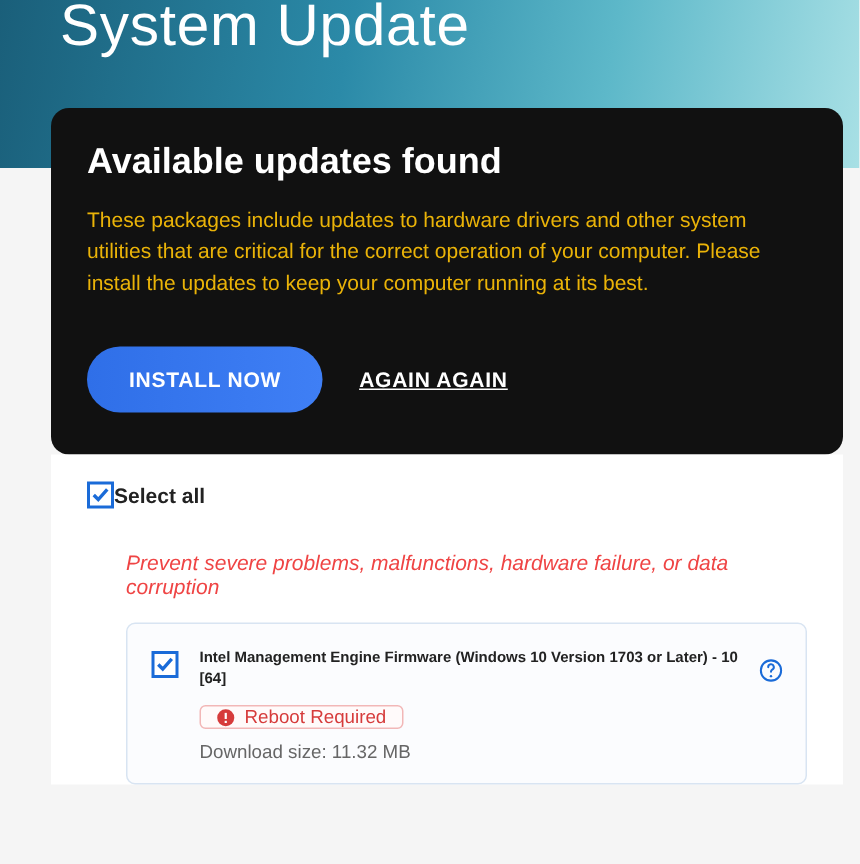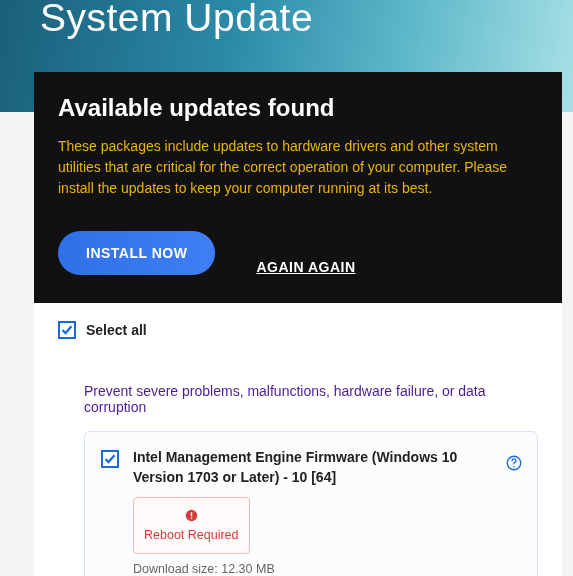--- a/index.html
+++ b/index.html
@@ -25,36 +25,36 @@
     padding-top: 0;
     position: relative;
     top: -2px;
   }
   .card {
     background: #111111;
     color: #ffffff;
     margin: 0 11px 0 34px;
     position: relative;
     top: -40px;
-    border-radius: 0;
+    border-radius: 12px;
     padding: 22px 24px 28px 24px;
   }
   .card-title {
     font-size: 24px;
     font-weight: 600;
     margin-bottom: 14px;
   }
   .card-desc {
     font-size: 14px;
     line-height: 1.5;
     color: #eab308;
     margin-bottom: 32px;
     max-width: 470px;
   }
-  .btn-row { display: flex; align-items: flex-end; gap: 41px; }
+  .btn-row { display: flex; align-items: center; gap: 24px; }
   .install-btn {
     background: linear-gradient(90deg, #2f6fe8 0%, #3f7ff5 100%);
     color: #ffffff;
     border: none;
     border-radius: 26px;
     padding: 14px 28px;
     font-size: 14px;
     font-weight: 700;
     letter-spacing: 0.5px;
     cursor: pointer;
@@ -70,22 +70,21 @@
   .content {
     background: #ffffff;
     margin: 0 11px 0 34px;
     position: relative;
     top: -40px;
     padding: 18px 24px 0 24px;
   }
   .select-all-row {
     display: flex;
     align-items: center;
-    gap: 10px;
-    margin-bottom: 44px;
+    margin-bottom: 28px;
   }
   .checkbox {
     width: 18px;
     height: 18px;
     border: 2px solid #1a6bd8;
     display: flex;
     align-items: center;
     justify-content: center;
     cursor: pointer;
     background: #fff;
@@ -96,56 +95,56 @@
   .section-header {
     display: flex;
     align-items: center;
     gap: 8px;
     margin-bottom: 6px;
   }
   .section-icon svg { width: 18px; height: 18px; display: block; }
   .section-title { font-size: 18px; font-weight: 400; color: #1a6bd8; }
   .section-desc {
     font-size: 14px;
-    color: #4c1d95;
+    color: #ef4444;
     margin-left: 26px;
     margin-bottom: 16px;
+    font-style: italic;
   }
   .update-item {
     margin-left: 26px;
     border: 1px solid #d8e4f2;
     border-radius: 6px;
     padding: 16px 16px 14px 16px;
     display: flex;
     gap: 14px;
     position: relative;
     background: #fbfcfe;
   }
   .update-item .checkbox { flex-shrink: 0; margin-top: 2px; }
   .update-body { flex: 1; }
   .update-title {
-    font-size: 14px;
+    font-size: 10px;
     font-weight: 700;
     color: #222;
     line-height: 1.4;
     margin-bottom: 10px;
     padding-right: 28px;
   }
   .reboot-pill {
     display: inline-flex;
-    align-items: center;
+    align-items: flex-end;
     gap: 6px;
     border: 1px solid #f2b7b7;
     border-radius: 4px;
-    padding: 11px 10px;
+    padding: 0 10px;
     font-size: 12.5px;
     color: #d63b3b;
     background: #fffafa;
     margin-bottom: 8px;
-    flex-direction: column;
   }
   .reboot-pill svg { width: 13px; height: 13px; display: block; }
   .download-size { font-size: 12.5px; color: #666; }
   .help-icon {
     position: absolute;
     right: 14px;
     top: 22px;
     cursor: pointer;
   }
   .help-icon svg { width: 18px; height: 18px; display: block; }
@@ -188,21 +187,21 @@
     <div class="update-body">
       <div class="update-title">Intel Management Engine Firmware (Windows 10 Version 1703 or Later) - 10 [64]</div>
       <div class="reboot-pill">
         <svg viewBox="0 0 16 16">
           <circle cx="8" cy="8" r="7" fill="#d63b3b"></circle>
           <rect x="7.1" y="4" width="1.8" height="5" fill="#fff"></rect>
           <rect x="7.1" y="10.5" width="1.8" height="1.8" fill="#fff"></rect>
         </svg>
         <span>Reboot Required</span>
       </div>
-      <div class="download-size">Download size: 12.30 MB</div>
+      <div class="download-size">Download size: 11.32 MB</div>
     </div>
     <span class="help-icon">
       <svg viewBox="0 0 24 24">
         <circle cx="12" cy="12" r="9" stroke="#1a6bd8" stroke-width="1.8" fill="none"></circle>
         <path d="M9.5 9 a2.5 2.5 0 1 1 3.5 2.3 c-0.8 0.4 -1 1 -1 1.7" stroke="#1a6bd8" stroke-width="1.8" fill="none" stroke-linecap="round"></path>
         <circle cx="12" cy="17" r="1.1" fill="#1a6bd8"></circle>
       </svg>
     </span>
   </div>
 

